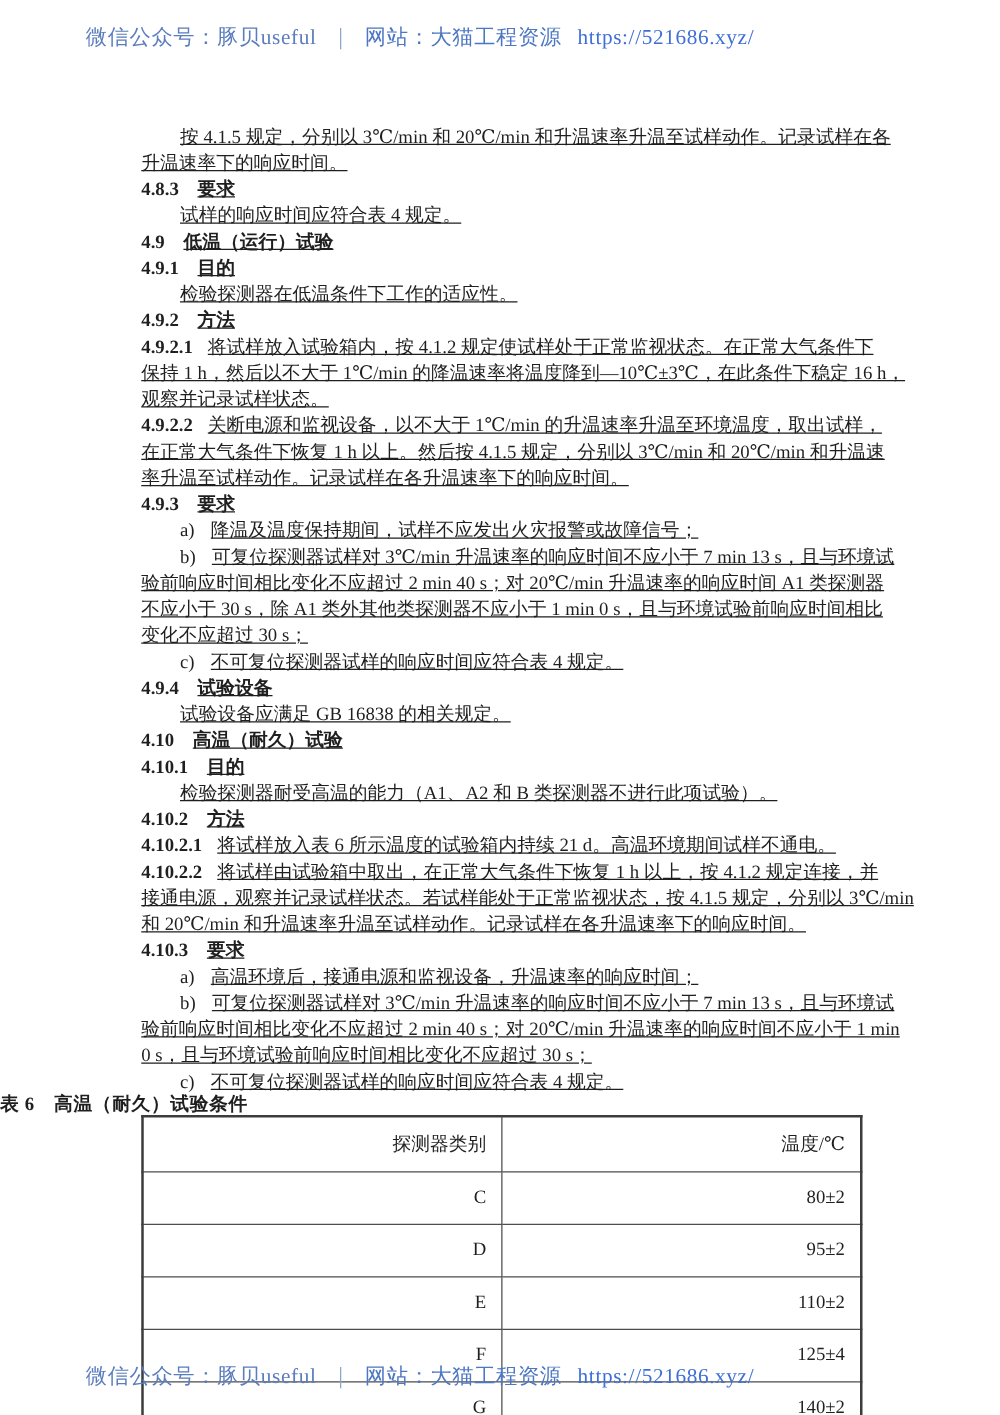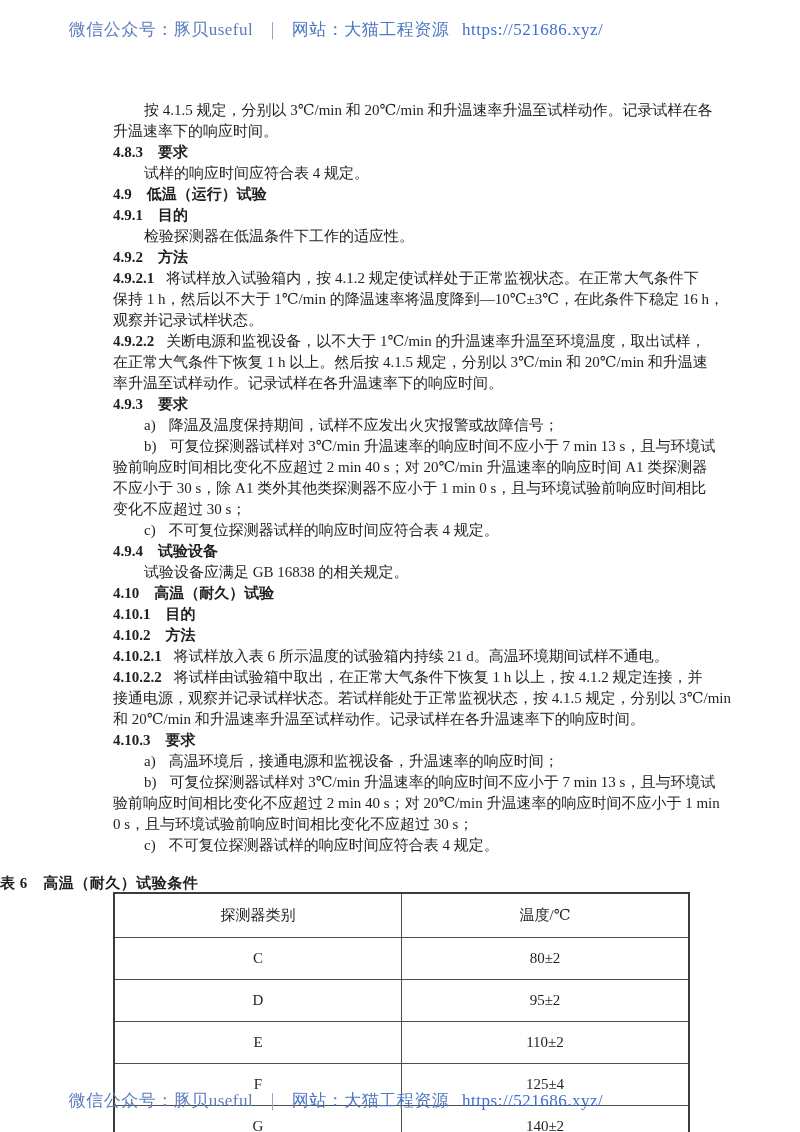--- a/index.html
+++ b/index.html
@@ -32,20 +32,21 @@
     position: absolute;
     left: 113px;
     top: 100px;
     width: 580px;
     font-size: 15px;
   }
   .line {
     height: 21px;
     line-height: 21px;
     white-space: nowrap;
+    text-decoration: underline;
   }
   .line.indent { padding-left: 31px; }
   .line.item { padding-left: 31px; }
   .line.heading { font-weight: bold; }
   .line .num { display: inline-block; }
   .line.heading .num { margin-right: 15px; font-weight: bold; }
   .line.numpar .num { margin-right: 12px; font-weight: bold; }
   .line.item .num { margin-right: 13px; }
   .table-caption {
     position: absolute;
@@ -61,21 +62,21 @@
     position: absolute;
     left: 113px;
     top: 892px;
     width: 577px;
     border-collapse: collapse;
     border: 2px solid #3c3c3c;
     font-size: 15px;
   }
   table.t6 th, table.t6 td {
     border: 1px solid #4d4d4d;
-    text-align: center;
+    text-align: right;
     font-weight: normal;
     padding: 12px;
   }
   table.t6 th { height: 25px; }
   table.t6 td { height: 22px; }
   table.t6 col.c1 { width: 50%; }
   table.t6 col.c2 { width: 50%; }
 </style>
 </head>
 <body>
@@ -108,20 +109,21 @@
       <div class="line item"><span class="num">a)</span><span>降温及温度保持期间，试样不应发出火灾报警或故障信号；</span></div>
       <div class="line item"><span class="num">b)</span><span>可复位探测器试样对 3℃/min 升温速率的响应时间不应小于 7 min 13 s，且与环境试</span></div>
       <div class="line flush"><span>验前响应时间相比变化不应超过 2 min 40 s；对 20℃/min 升温速率的响应时间 A1 类探测器</span></div>
       <div class="line flush"><span>不应小于 30 s，除 A1 类外其他类探测器不应小于 1 min 0 s，且与环境试验前响应时间相比</span></div>
       <div class="line flush"><span>变化不应超过 30 s；</span></div>
       <div class="line item"><span class="num">c)</span><span>不可复位探测器试样的响应时间应符合表 4 规定。</span></div>
       <div class="line heading"><span class="num">4.9.4</span><span>试验设备</span></div>
       <div class="line indent"><span>试验设备应满足 GB 16838 的相关规定。</span></div>
       <div class="line heading"><span class="num">4.10</span><span>高温（耐久）试验</span></div>
       <div class="line heading"><span class="num">4.10.1</span><span>目的</span></div>
+      <div class="line indent"><span>检验探测器耐受高温的能力（A1、A2 和 B 类探测器不进行此项试验）。</span></div>
       <div class="line heading"><span class="num">4.10.2</span><span>方法</span></div>
       <div class="line numpar"><span class="num">4.10.2.1</span><span>将试样放入表 6 所示温度的试验箱内持续 21 d。高温环境期间试样不通电。</span></div>
       <div class="line numpar"><span class="num">4.10.2.2</span><span>将试样由试验箱中取出，在正常大气条件下恢复 1 h 以上，按 4.1.2 规定连接，并</span></div>
       <div class="line flush"><span>接通电源，观察并记录试样状态。若试样能处于正常监视状态，按 4.1.5 规定，分别以 3℃/min</span></div>
       <div class="line flush"><span>和 20℃/min 和升温速率升温至试样动作。记录试样在各升温速率下的响应时间。</span></div>
       <div class="line heading"><span class="num">4.10.3</span><span>要求</span></div>
       <div class="line item"><span class="num">a)</span><span>高温环境后，接通电源和监视设备，升温速率的响应时间；</span></div>
       <div class="line item"><span class="num">b)</span><span>可复位探测器试样对 3℃/min 升温速率的响应时间不应小于 7 min 13 s，且与环境试</span></div>
       <div class="line flush"><span>验前响应时间相比变化不应超过 2 min 40 s；对 20℃/min 升温速率的响应时间不应小于 1 min</span></div>
       <div class="line flush"><span>0 s，且与环境试验前响应时间相比变化不应超过 30 s；</span></div>

